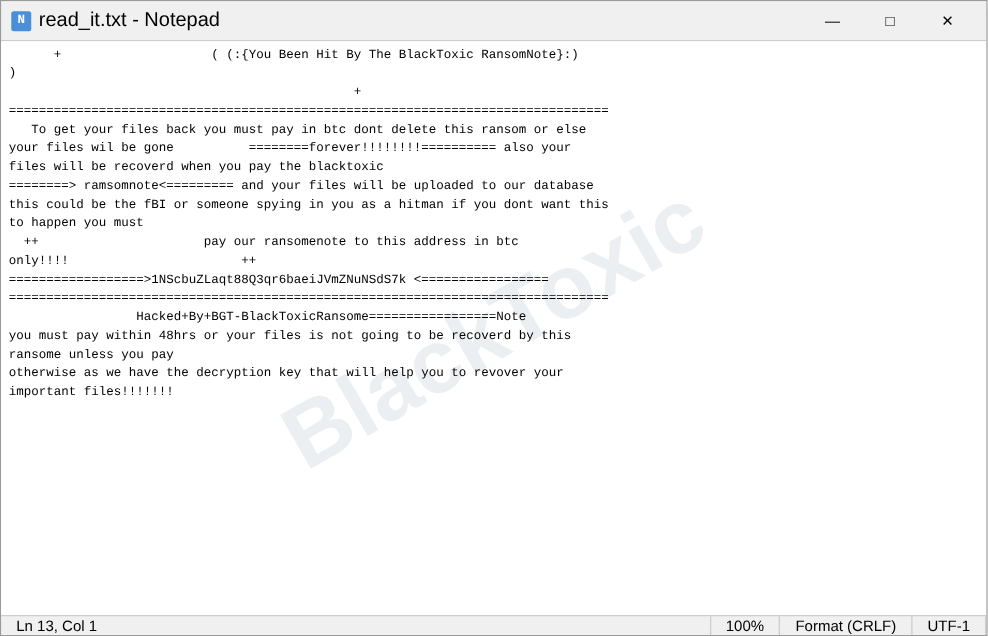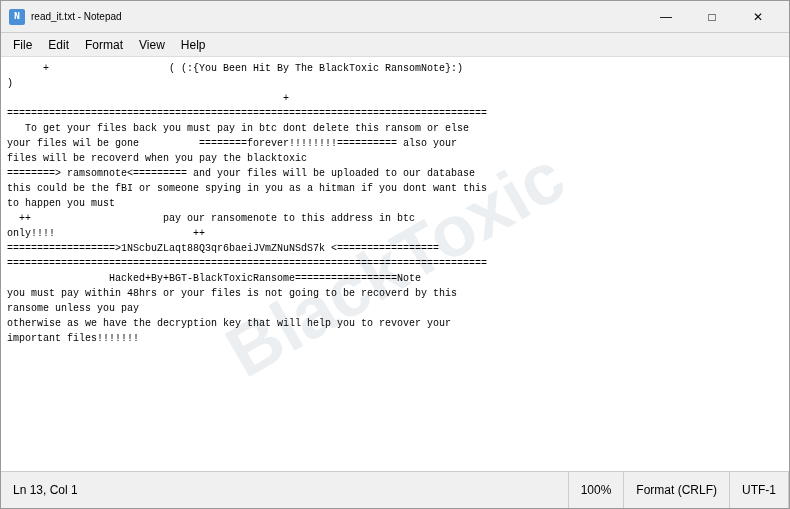--- a/index.html
+++ b/index.html
@@ -39,21 +39,21 @@
       border-radius: 2px;
       display: flex;
       align-items: center;
       justify-content: center;
       font-size: 10px;
       color: white;
       font-weight: bold;
     }
     .titlebar-text {
       flex: 1;
-      font-size: 10px;
+      font-size: 16px;
       font-family: 'Segoe UI', Arial, sans-serif;
       color: #000;
     }
     .titlebar-buttons {
       display: flex;
       gap: 0;
     }
     .titlebar-btn {
       width: 46px;
       height: 32px;
@@ -113,21 +113,21 @@
       transform: translate(-50%, -50%) rotate(-30deg);
       font-size: 72px;
       font-weight: bold;
       color: rgba(180, 190, 200, 0.25);
       pointer-events: none;
       white-space: nowrap;
       font-family: Arial, sans-serif;
       z-index: 0;
     }
     .statusbar {
-      height: 37px;
+      height: 16px;
       background: #f0f0f0;
       border-top: 1px solid #ccc;
       display: flex;
       align-items: center;
       font-family: 'Segoe UI', Arial, sans-serif;
       font-size: 12px;
       color: #000;
     }
     .status-section {
       padding: 0 12px;
@@ -158,27 +158,20 @@
       <span>N</span>
     </div>
     <span class="titlebar-text">read_it.txt - Notepad</span>
     <div class="titlebar-buttons">
       <button class="titlebar-btn">—</button>
       <button class="titlebar-btn">□</button>
       <button class="titlebar-btn close">✕</button>
     </div>
   </div>
 
-  <div class="menubar">
-    <div class="menu-item">File</div>
-    <div class="menu-item">Edit</div>
-    <div class="menu-item">Format</div>
-    <div class="menu-item">View</div>
-    <div class="menu-item">Help</div>
-  </div>
 
   <div class="editor-area">
     <div class="line-area">
       <div class="watermark">BlackToxic</div>
       <div class="text-content" contenteditable="true" spellcheck="false" style="">      +                    ( (:{You Been Hit By The BlackToxic RansomNote}:)
 )
                                               +
 ================================================================================
    To get your files back you must pay in btc dont delete this ransom or else
 your files wil be gone          ========forever!!!!!!!!========== also your

